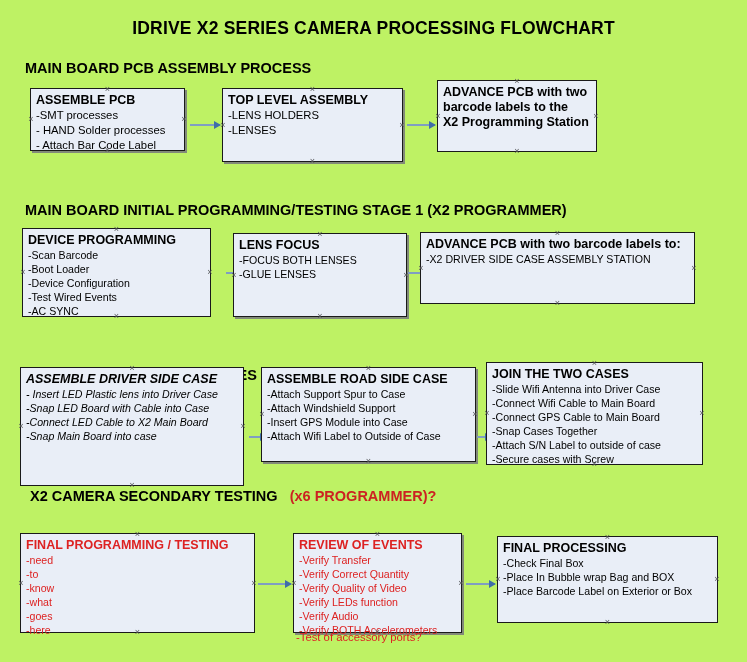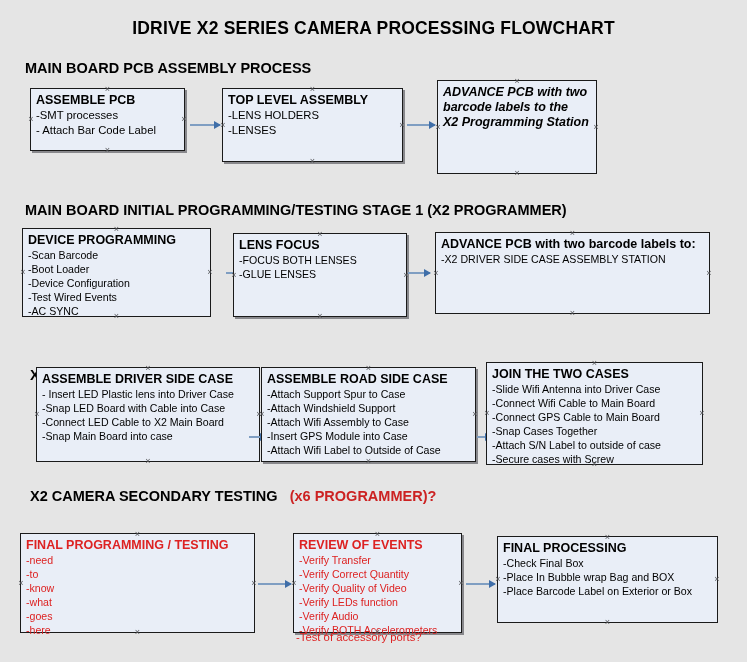--- a/index.html
+++ b/index.html
@@ -8,21 +8,21 @@
     background: #ffffff;
   }
   body {
     font-family: "Liberation Sans", sans-serif;
     color: #000000;
   }
   #canvas {
     position: relative;
     width: 747px;
     height: 662px;
-    background: #e5e5e5;
+    background: #bef264;
     overflow: hidden;
   }
   .doc-title {
     position: absolute;
     left: 0;
     top: 18px;
     width: 747px;
     text-align: center;
     font-size: 17.5px;
     font-weight: bold;
@@ -120,20 +120,21 @@
 
   <div class="doc-title">IDRIVE X2  SERIES CAMERA PROCESSING FLOWCHART</div>
 
   <div class="section-head" style="left:25px; top:60px;">
     <span>MAIN BOARD PCB ASSEMBLY PROCESS</span>
   </div>
 
   <div class="node" style="left:30px; top:88px; width:155px; height:63px;">
     <div class="n-title">ASSEMBLE PCB</div>
     <div class="n-line">-SMT processes</div>
+    <div class="n-line">- HAND Solder processes</div>
     <div class="n-line">- Attach Bar Code Label</div>
     <span class="handle" style="left:50%; top:0;"></span>
     <span class="handle" style="left:50%; top:100%;"></span>
     <span class="handle" style="left:0; top:50%;"></span>
     <span class="handle" style="left:100%; top:50%;"></span>
   </div>
 
   <div class="conn" style="left:190px; top:124px; width:30px;"></div>
 
   <div class="node" style="left:222px; top:88px; width:181px; height:74px;">
@@ -141,21 +142,21 @@
     <div class="n-line">-LENS HOLDERS</div>
     <div class="n-line">-LENSES</div>
     <span class="handle" style="left:50%; top:0;"></span>
     <span class="handle" style="left:50%; top:100%;"></span>
     <span class="handle" style="left:0; top:50%;"></span>
     <span class="handle" style="left:100%; top:50%;"></span>
   </div>
 
   <div class="conn" style="left:407px; top:124px; width:28px;"></div>
 
-  <div class="node plain" style="left:437px; top:80px; width:160px; height:94px;font-style:italic;">
+  <div class="node plain" style="left:437px; top:80px; width:160px; height:72px;">
     <div class="n-title">ADVANCE PCB with two</div>
     <div class="n-title">barcode labels to the</div>
     <div class="n-title">X2 Programming Station</div>
     <span class="handle" style="left:50%; top:0;"></span>
     <span class="handle" style="left:50%; top:100%;"></span>
     <span class="handle" style="left:0; top:50%;"></span>
     <span class="handle" style="left:100%; top:50%;"></span>
   </div>
 
   <div class="section-head" style="left:25px; top:202px;">
@@ -182,52 +183,51 @@
     <div class="n-line sm">-FOCUS BOTH LENSES</div>
     <div class="n-line sm">-GLUE LENSES</div>
     <span class="handle" style="left:50%; top:0;"></span>
     <span class="handle" style="left:50%; top:100%;"></span>
     <span class="handle" style="left:0; top:50%;"></span>
     <span class="handle" style="left:100%; top:50%;"></span>
   </div>
 
   <div class="conn" style="left:408px; top:272px; width:22px;"></div>
 
-  <div class="node plain" style="left:435px; top:232px; width:275px; height:82px;">
+  <div class="node plain" style="left:420px; top:232px; width:275px; height:72px;">
     <div class="n-title">ADVANCE PCB with two barcode labels to:</div>
     <div class="n-line sm">-X2 DRIVER  SIDE  CASE  ASSEMBLY STATION</div>
     <span class="handle" style="left:50%; top:0;"></span>
     <span class="handle" style="left:50%; top:100%;"></span>
     <span class="handle" style="left:0; top:50%;"></span>
     <span class="handle" style="left:100%; top:50%;"></span>
   </div>
 
   <div class="section-head" style="left:30px; top:340px;margin-top:27px;">
     <span>X2 CAMERA CASE ASSEMBLIES</span>
   </div>
 
-  <div class="node plain" style="left:36px; top:367px; width:224px; height:95px;">
+  <div class="node plain" style="left:20px; top:367px; width:224px; height:119px;font-style:italic;">
     <div class="n-title">ASSEMBLE DRIVER SIDE CASE</div>
     <div class="n-line sm">- Insert LED Plastic lens into Driver Case</div>
     <div class="n-line sm">-Snap LED Board with Cable into Case</div>
     <div class="n-line sm">-Connect LED Cable to X2 Main Board</div>
     <div class="n-line sm">-Snap Main Board into case</div>
     <span class="handle" style="left:50%; top:0;"></span>
     <span class="handle" style="left:50%; top:100%;"></span>
     <span class="handle" style="left:0; top:50%;"></span>
     <span class="handle" style="left:100%; top:50%;"></span>
   </div>
 
   <div class="conn" style="left:249px; top:436px; width:17px;"></div>
 
   <div class="node" style="left:261px; top:367px; width:215px; height:95px;">
     <div class="n-title">ASSEMBLE ROAD SIDE CASE</div>
     <div class="n-line sm">-Attach Support Spur to Case</div>
     <div class="n-line sm">-Attach Windshield Support</div>
-    <div class="n-line sm">-Attach Wifi Assembly to Case</div>
     <div class="n-line sm">-Insert GPS Module into Case</div>
     <div class="n-line sm">-Attach Wifi Label to Outside of Case</div>
     <span class="handle" style="left:50%; top:0;"></span>
     <span class="handle" style="left:50%; top:100%;"></span>
     <span class="handle" style="left:0; top:50%;"></span>
     <span class="handle" style="left:100%; top:50%;"></span>
   </div>
 
   <div class="conn" style="left:477px; top:436px; width:14px;"></div>
 

